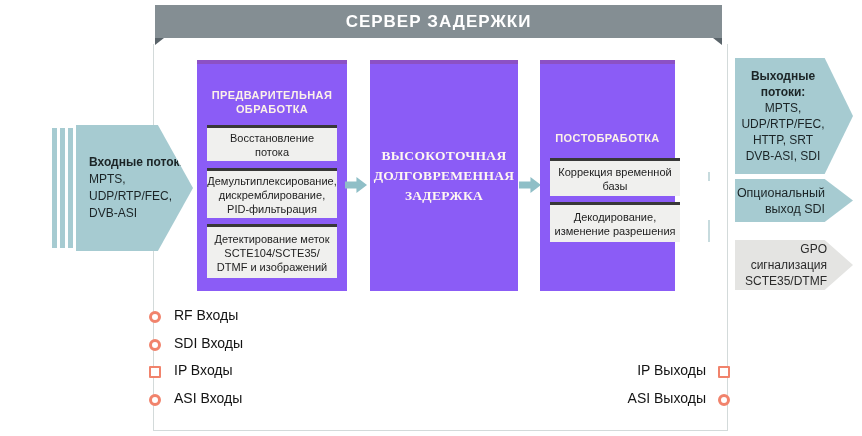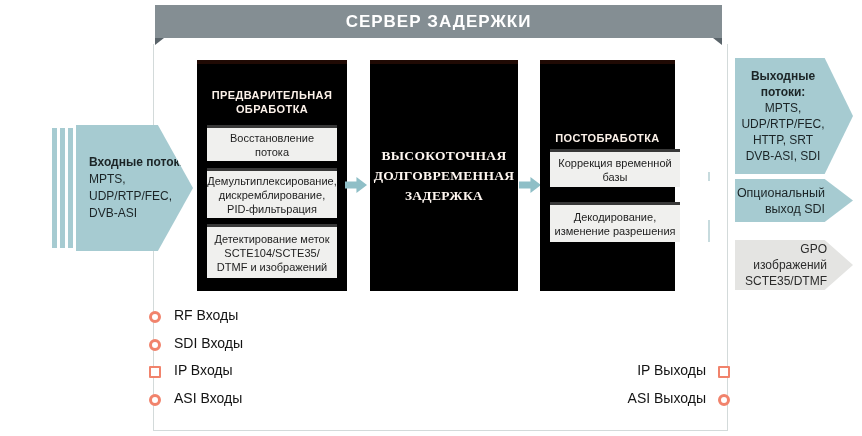--- a/index.html
+++ b/index.html
@@ -16,35 +16,35 @@
   .container{position:absolute;left:153px;top:44px;width:573px;height:386px;z-index:0;
              border-left:1px solid #D3DADA;border-right:1px solid #D3DADA;border-bottom:1px solid #D3DADA;}
   
   .stripe{position:absolute;top:128px;width:5px;height:120px;background:#A6CBD1;z-index:2;}
   .in-arrow{position:absolute;left:76px;top:125px;width:117px;height:126px;background:#A6CBD1;
             clip-path:polygon(0 0,70% 0,100% 50%,70% 100%,0 100%);z-index:2;display:flex;
             flex-direction:column;justify-content:center;padding-left:13px;box-sizing:border-box;
             color:#1B2426;font-size:12px;line-height:17px;}
   .bold{font-weight:700;}
   
-  .block{position:absolute;top:60px;height:231px;background:#000000;z-index:2;}
+  .block{position:absolute;top:60px;height:231px;background:#8b5cf6;z-index:2;}
   .block::before{content:"";position:absolute;top:0;left:0;right:0;height:4px;
                  background:rgba(146,44,20,0.22);}
   #pre{left:197px;width:150px;}
   #delay{left:370px;width:148px;display:flex;align-items:center;justify-content:center;}
   #post{left:540px;width:135px;}
   .block-title{position:absolute;left:0;right:0;text-align:center;color:#FCF1E9;font-weight:700;
                font-size:11px;letter-spacing:.4px;line-height:14px;}
   #pre .block-title{top:28px;}
   #post .block-title{top:71px;}
   .wbox{position:absolute;left:10px;width:130px;background:#F0F0EE;border-top:3px solid #383838;
         box-sizing:border-box;display:flex;flex-direction:column;align-items:center;
         justify-content:center;font-size:11px;line-height:14px;color:#1D1D1D;text-align:center;}
   #pre-b1{top:65px;height:36px;} #pre-b2{top:108px;height:50px;} #pre-b3{top:164px;height:54px;}
-  #post-b1{top:89px;height:38px;} #post-b2{top:142px;height:40px;}
+  #post-b1{top:98px;height:38px;} #post-b2{top:142px;height:40px;}
   .delay-text{text-align:center;color:#FFF7F1;font-weight:700;font-size:13.5px;line-height:20px;
               letter-spacing:.3px;font-family:Liberation Serif, serif;}
   .mini-arrow{position:absolute;top:177px;width:22px;height:16px;background:#8FBFC7;z-index:2;
               clip-path:polygon(0 28%,52% 28%,52% 0,100% 50%,52% 100%,52% 72%,0 72%);}
   #ma1{left:345px;} #ma2{left:519px;}
   
   .out{position:absolute;left:695px;z-index:2;box-sizing:border-box;color:#1B2426;
        clip-path:polygon(0 0,76% 0,100% 50%,76% 100%,0 100%);display:flex;flex-direction:column;
        justify-content:center;margin-left:40px;}
   #out-main{top:58px;width:118px;height:116px;background:#A6CBD1;text-align:center;
@@ -139,21 +139,21 @@
     <div>HTTP, SRT</div>
     <div>DVB-ASI, SDI</div>
   </div>
 
   <div class="out" id="out-sdi">
     <div>Опциональный</div>
     <div>выход SDI</div>
   </div>
 
   <div class="out" id="out-gpo">
-    <div>GPO изображений</div>
+    <div>GPO сигнализация</div>
     <div>SCTE35/DTMF</div>
   </div>
 
   <div class="legend-row legend-left" style="top:307px">
     <span class="icon-circle"></span>
     <span>RF Входы</span>
   </div>
   <div class="legend-row legend-left" style="top:335px">
     <span class="icon-circle"></span>
     <span>SDI Входы</span>

